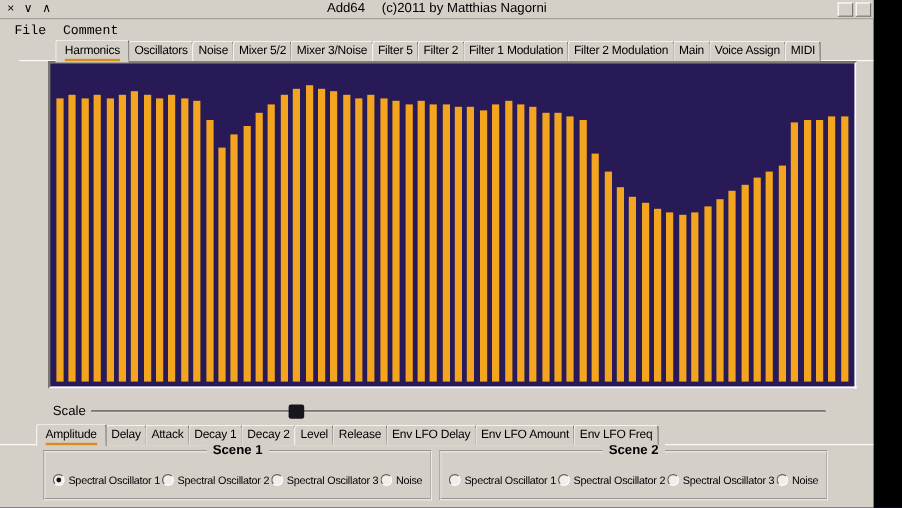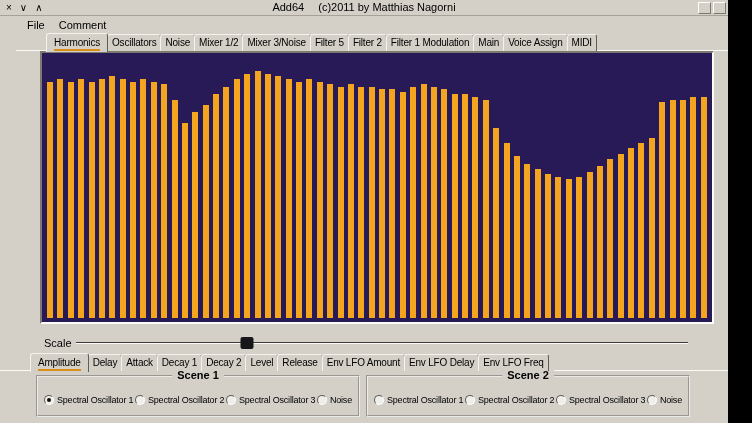--- a/index.html
+++ b/index.html
@@ -35,21 +35,21 @@
   .tb-controls-right { position: absolute; right: 2px; top: 2px; display: flex; gap: 2px; z-index: 2; }
   .tb-btn {
     width: 13px; height: 12px; background: #d4d0c8;
     border: 1px solid; border-color: #ffffff #7a786f #7a786f #ffffff;
     display: inline-block;
   }
 
   
   .menubar {
     position: absolute; top: 17px; left: 0; right: 0; height: 16px;
-    display: flex; align-items: center; padding-left: 20px; font-size: 11px;
+    display: flex; align-items: flex-end; padding-left: 5px; font-size: 11px; font-family: Liberation Mono, monospace;
   }
   .menu-item { padding: 1px 7px; }
 
   
   .tabstrip {
     position: absolute; left: 0; right: 0;
     display: flex; align-items: flex-end; padding-left: 30px;
     white-space: nowrap;
   }
   .tabstrip.top { top: 33px; height: 18px; margin-left: 16px; }
@@ -150,25 +150,26 @@
 
   <div class="menubar">
     <span class="menu-item">File</span>
     <span class="menu-item">Comment</span>
   </div>
 
   <div class="tabstrip top">
       <div class="tab selected"><span class="tab-label">Harmonics</span></div>
       <div class="tab"><span class="tab-label">Oscillators</span></div>
       <div class="tab"><span class="tab-label">Noise</span></div>
-      <div class="tab"><span class="tab-label">Mixer 1/2</span></div>
+      <div class="tab"><span class="tab-label">Mixer 5/2</span></div>
       <div class="tab"><span class="tab-label">Mixer 3/Noise</span></div>
       <div class="tab"><span class="tab-label">Filter 5</span></div>
       <div class="tab"><span class="tab-label">Filter 2</span></div>
       <div class="tab"><span class="tab-label">Filter 1 Modulation</span></div>
+      <div class="tab"><span class="tab-label">Filter 2 Modulation</span></div>
       <div class="tab"><span class="tab-label">Main</span></div>
       <div class="tab"><span class="tab-label">Voice Assign</span></div>
       <div class="tab"><span class="tab-label">MIDI</span></div>
     </div>
 
   <div class="chart-frame">
     <div class="chart-canvas">
         <div class="bar" style="height: 92%;"></div>
         <div class="bar" style="height: 93%;"></div>
         <div class="bar" style="height: 92%;"></div>
@@ -245,22 +246,22 @@
   </div>
 
   <div class="tabstrip bottom">
       <div class="tab selected"><span class="tab-label">Amplitude</span></div>
       <div class="tab"><span class="tab-label">Delay</span></div>
       <div class="tab"><span class="tab-label">Attack</span></div>
       <div class="tab"><span class="tab-label">Decay 1</span></div>
       <div class="tab"><span class="tab-label">Decay 2</span></div>
       <div class="tab"><span class="tab-label">Level</span></div>
       <div class="tab"><span class="tab-label">Release</span></div>
+      <div class="tab"><span class="tab-label">Env LFO Delay</span></div>
       <div class="tab"><span class="tab-label">Env LFO Amount</span></div>
-      <div class="tab"><span class="tab-label">Env LFO Delay</span></div>
       <div class="tab"><span class="tab-label">Env LFO Freq</span></div>
     </div>
 
   <div class="scenes">
     <div class="groupbox">
       <span class="groupbox-title">Scene 1</span>
       <div class="options-row">
           <div class="radio on">
             <span class="radio-circle"></span>
             <span class="radio-label">Spectral Oscillator 1</span>

